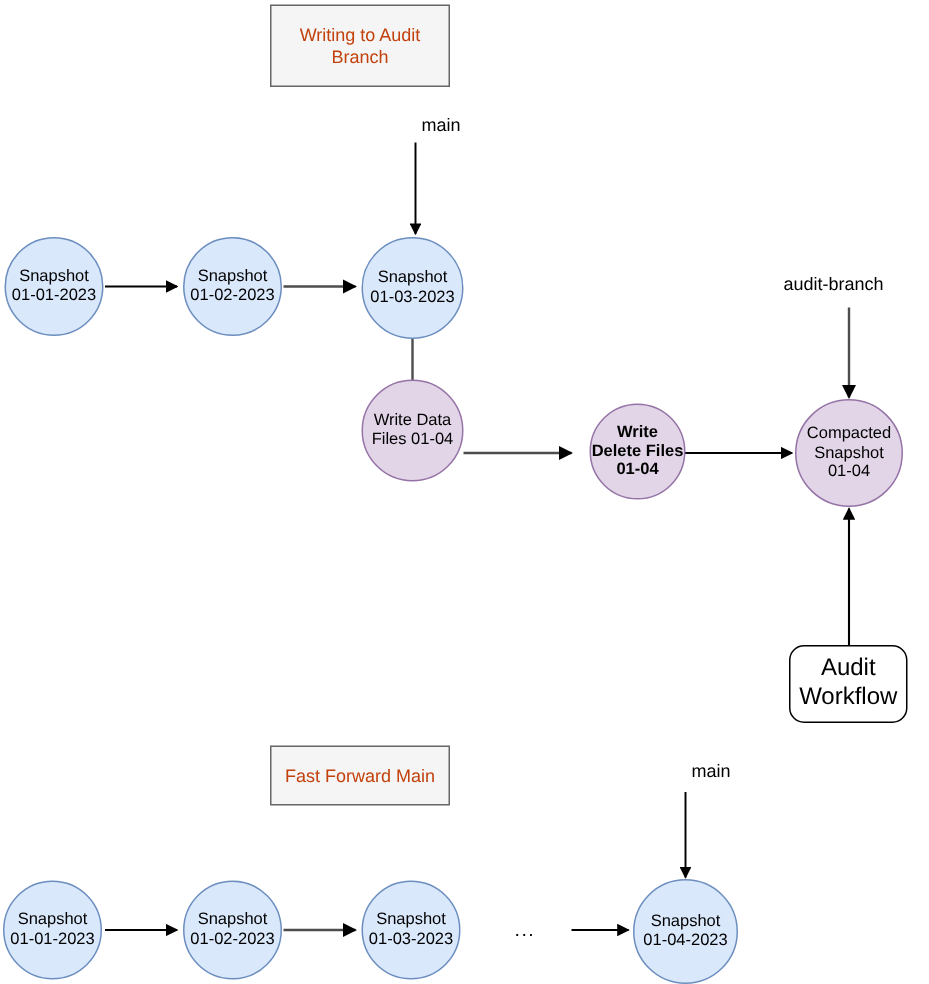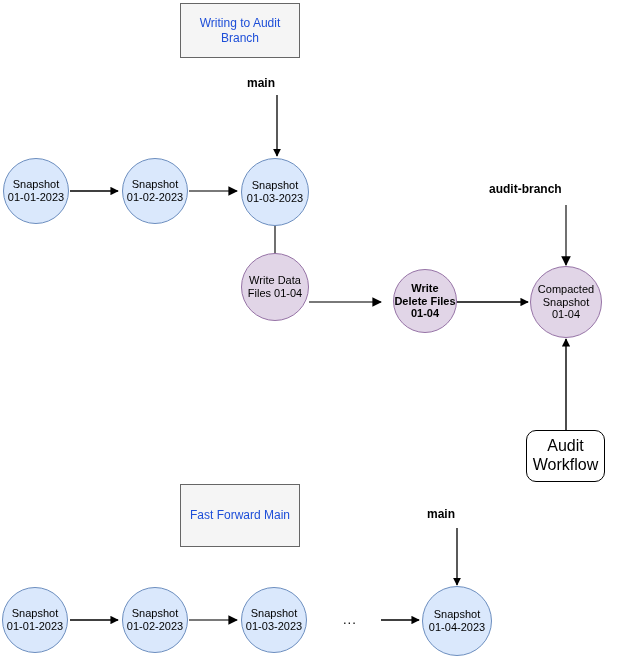--- a/index.html
+++ b/index.html
@@ -44,37 +44,36 @@
     border: 1.2px solid #6c8ebf;
   }
   .circle-purple {
     background: #e1d5e7;
     border: 1.2px solid #9673a6;
   }
   .label-box {
     background: #f5f5f5;
     border: 1px solid #666666;
     font-size: 12px;
-    color: #1d4ed8;
+    color: #c2410c;
     padding: 4px 8px;
   }
   .rounded-box {
     background: #ffffff;
     border: 1.3px solid #000000;
     border-radius: 10px;
     font-size: 16px;
     color: #000000;
   }
   .edge-label {
     position: absolute;
     font-size: 12px;
     color: #000000;
     white-space: nowrap;
-    text-align: left;
-    font-weight: bold;
+    text-align: right;
   }
   .ellipsis {
     position: absolute;
     font-size: 13px;
     color: #000000;
     letter-spacing: 1px;
   }
   .nodetext {
     display: block;
     white-space: pre-line;
@@ -158,21 +157,21 @@
     <span class="nodetext">Compacted
 Snapshot
 01-04</span>
   </div>
 
   <div class="node rounded-box" style="left:526px; top:430px; width:79px; height:52px;">
     <span class="nodetext">Audit
 Workflow</span>
   </div>
 
-  <div class="node label-box" style="left:180px; top:484px; width:120px; height:63px;">
+  <div class="node label-box" style="left:180px; top:497px; width:120px; height:40px;">
     <span class="nodetext">Fast Forward Main</span>
   </div>
 
   <div class="edge-label" style="left:427px; top:507px; width:60px;">
     <span>main</span>
   </div>
 
   <div class="node circle circle-blue" style="left:2px; top:587px; width:66px; height:66px;">
     <span class="nodetext">Snapshot
 01-01-2023</span>

